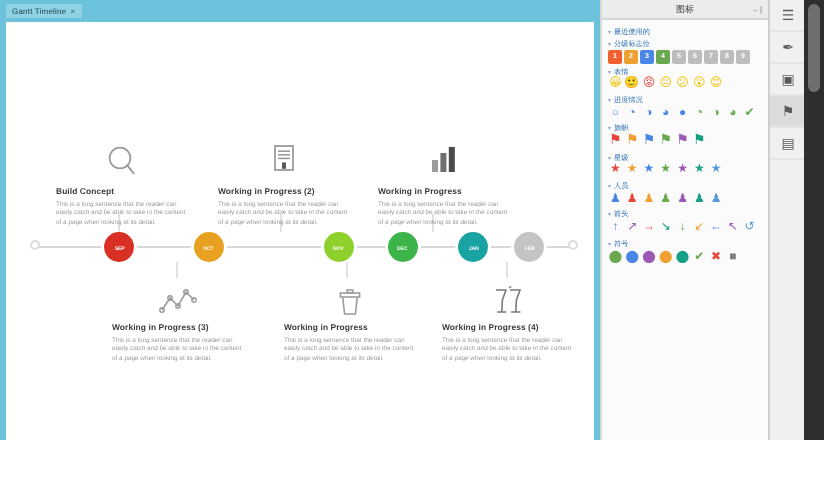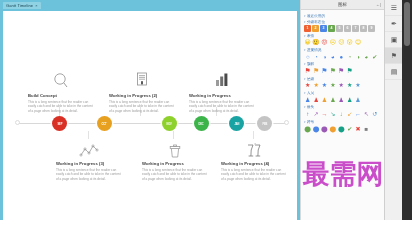--- a/index.html
+++ b/index.html
@@ -407,21 +407,20 @@
           <div class="glyph" style="color:#16a085">⬤</div>
           <div class="glyph" style="color:#6aa84f">✔</div>
           <div class="glyph" style="color:#e8453c">✖</div>
           <div class="glyph" style="color:#7f7f7f">■</div>
         </div>
       </div>
 
     </div>
   </div>
 
-  <div class="watermark">最需网</div>
 
   <div class="toolbar">
     <div class="tool">☰</div>
     <div class="tool">✒</div>
     <div class="tool">▣</div>
     <div class="tool active">⚑</div>
     <div class="tool">▤</div>
   </div>
 
   <div class="edgebar">

